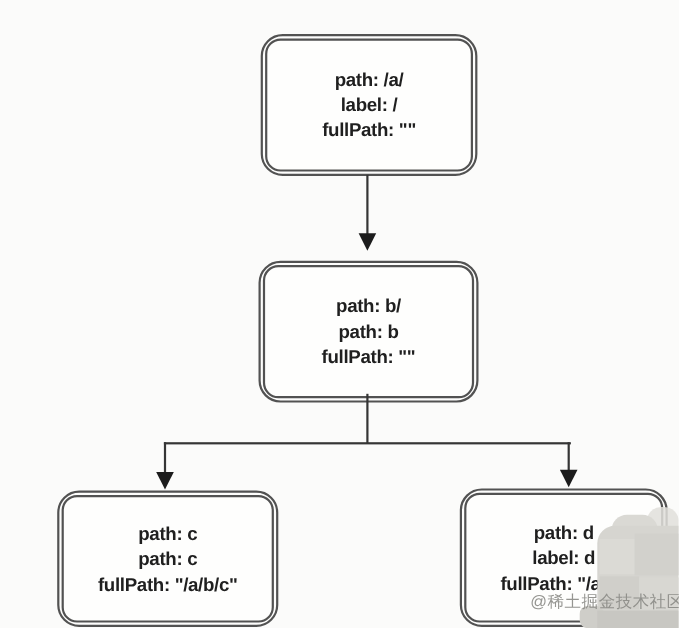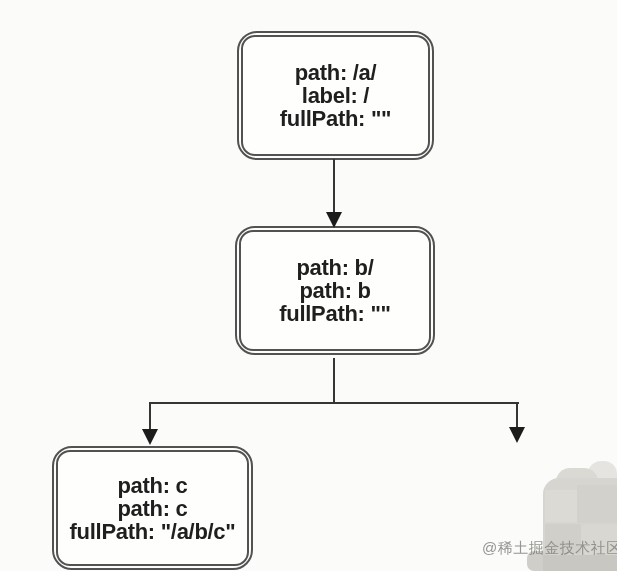--- a/index.html
+++ b/index.html
@@ -24,21 +24,21 @@
   .node-inner{
     width:100%;height:100%;
     box-sizing:border-box;
     border:2px solid #525252;
     border-radius:14px;
     display:flex;flex-direction:column;
     align-items:center;justify-content:center;
     background:#fefefd;
   }
   .line{
-    font-size:22px;
+    font-size:17px;
     font-weight:bold;
     color:#1f1f1f;
     line-height:23px;
     letter-spacing:-0.3px;
     white-space:pre;
     text-align:center;
   }
   .shift-left{transform:translateX(-12px);}
 
   
@@ -47,21 +47,21 @@
   .arrow-down{
     position:absolute;width:0;height:0;
     border-left:8px solid transparent;
     border-right:8px solid transparent;
     border-top:16px solid #1c1c1c;
     z-index:2;
   }
 
   
   #node-root{left:237px;top:31px;width:197px;height:129px;}
-  #node-b   {left:235px;top:226px;width:200px;height:129px;}
+  #node-b   {left:235px;top:237px;width:200px;height:129px;}
   #node-c   {left:52px; top:446px;width:201px;height:124px;}
   #node-d   {left:418px;top:444px;width:189px;height:126px;}
 
   
   #edge-root-b      {left:333px;top:159px;height:56px;}
   #arrow-root-b     {left:326px;top:212px;}
   #edge-b-stem      {left:333px;top:358px;height:45px;}
   #edge-b-hbar      {left:149px;top:402px;width:370px;}
   #edge-b-c-line    {left:149px;top:402px;height:28px;}
   #arrow-b-c        {left:142px;top:429px;}
@@ -122,20 +122,27 @@
   <div class="arrow-down" id="arrow-b-d"></div>
 
   <div class="node" id="node-c">
     <div class="node-inner">
       <div class="line">path: c</div>
       <div class="line">path: c</div>
       <div class="line">fullPath: "/a/b/c"</div>
     </div>
   </div>
 
+  <div class="node" id="node-d">
+    <div class="node-inner">
+      <div class="line">path: d</div>
+      <div class="line">label: d</div>
+      <div class="line shift-left">fullPath: "/a</div>
+    </div>
+  </div>
 
   <div class="patch-group">
     <div class="patch" id="patch-bump2"></div>
     <div class="patch" id="patch-bump1"></div>
     <div class="patch" id="patch-main"></div>
     <div class="patch" id="patch-foot"></div>
     <div class="patch" id="tile-1"></div>
     <div class="patch" id="tile-2"></div>
     <div class="patch" id="tile-3"></div>
     <div class="patch" id="tile-4"></div>

